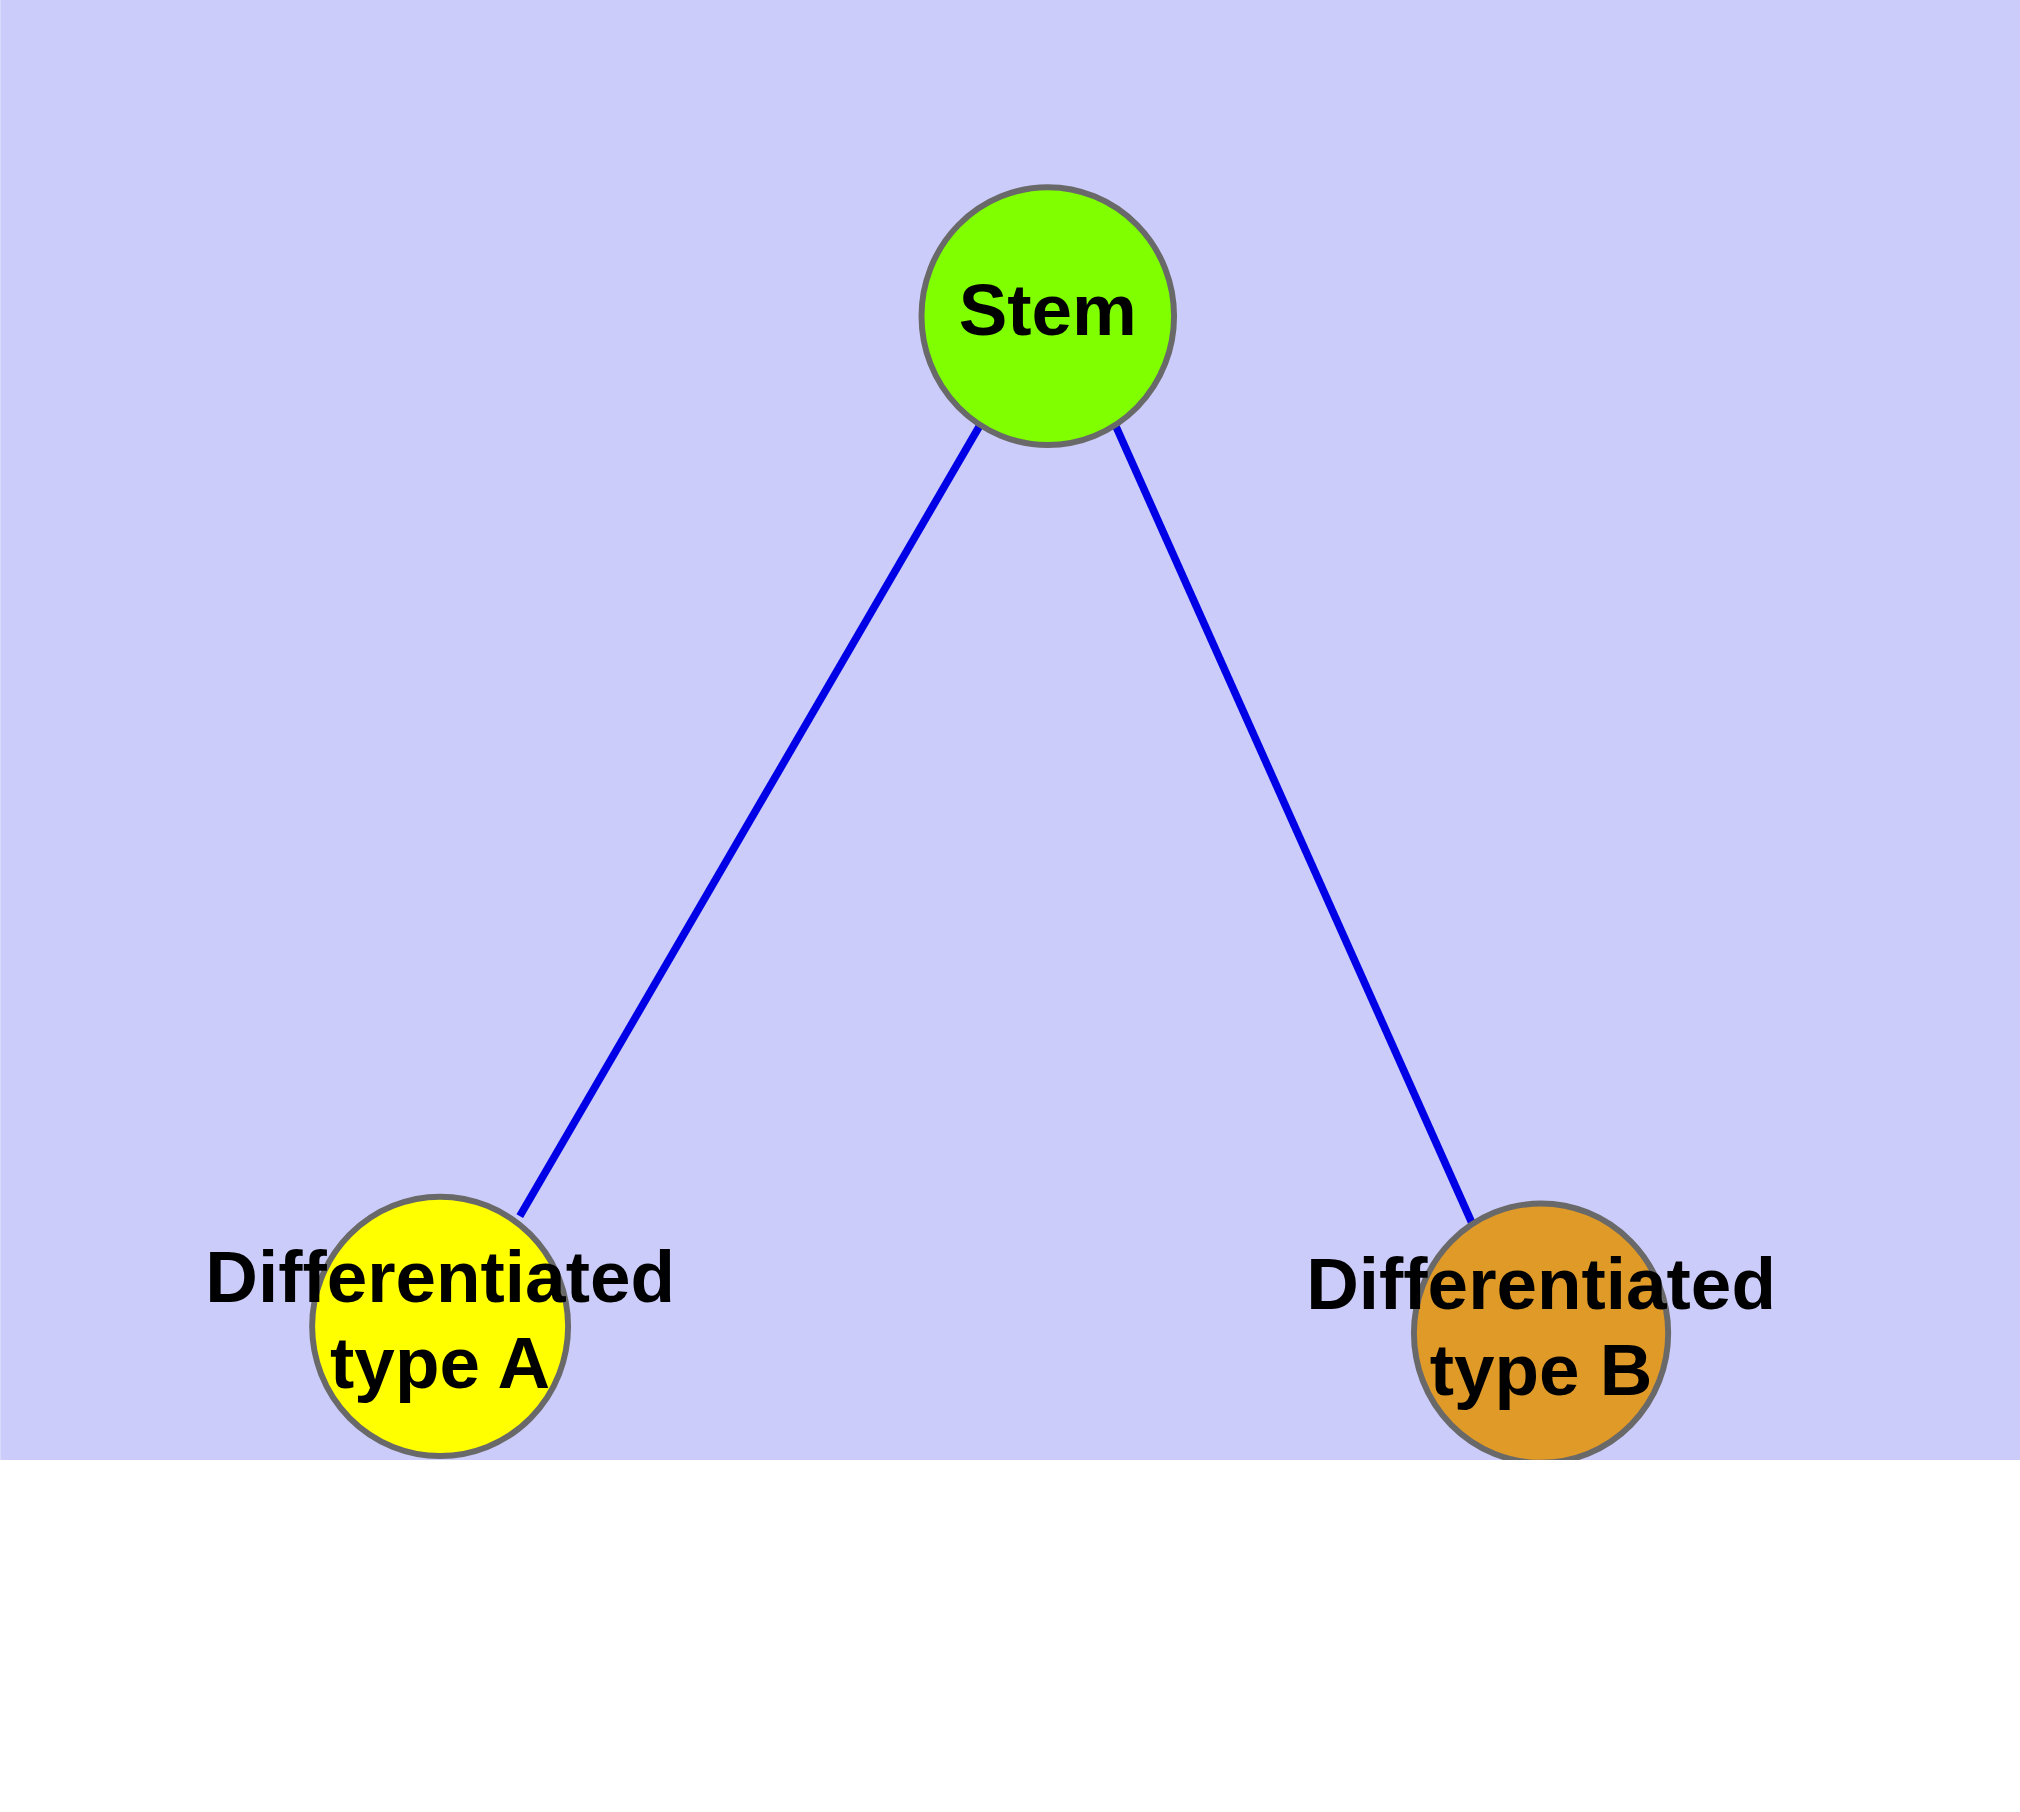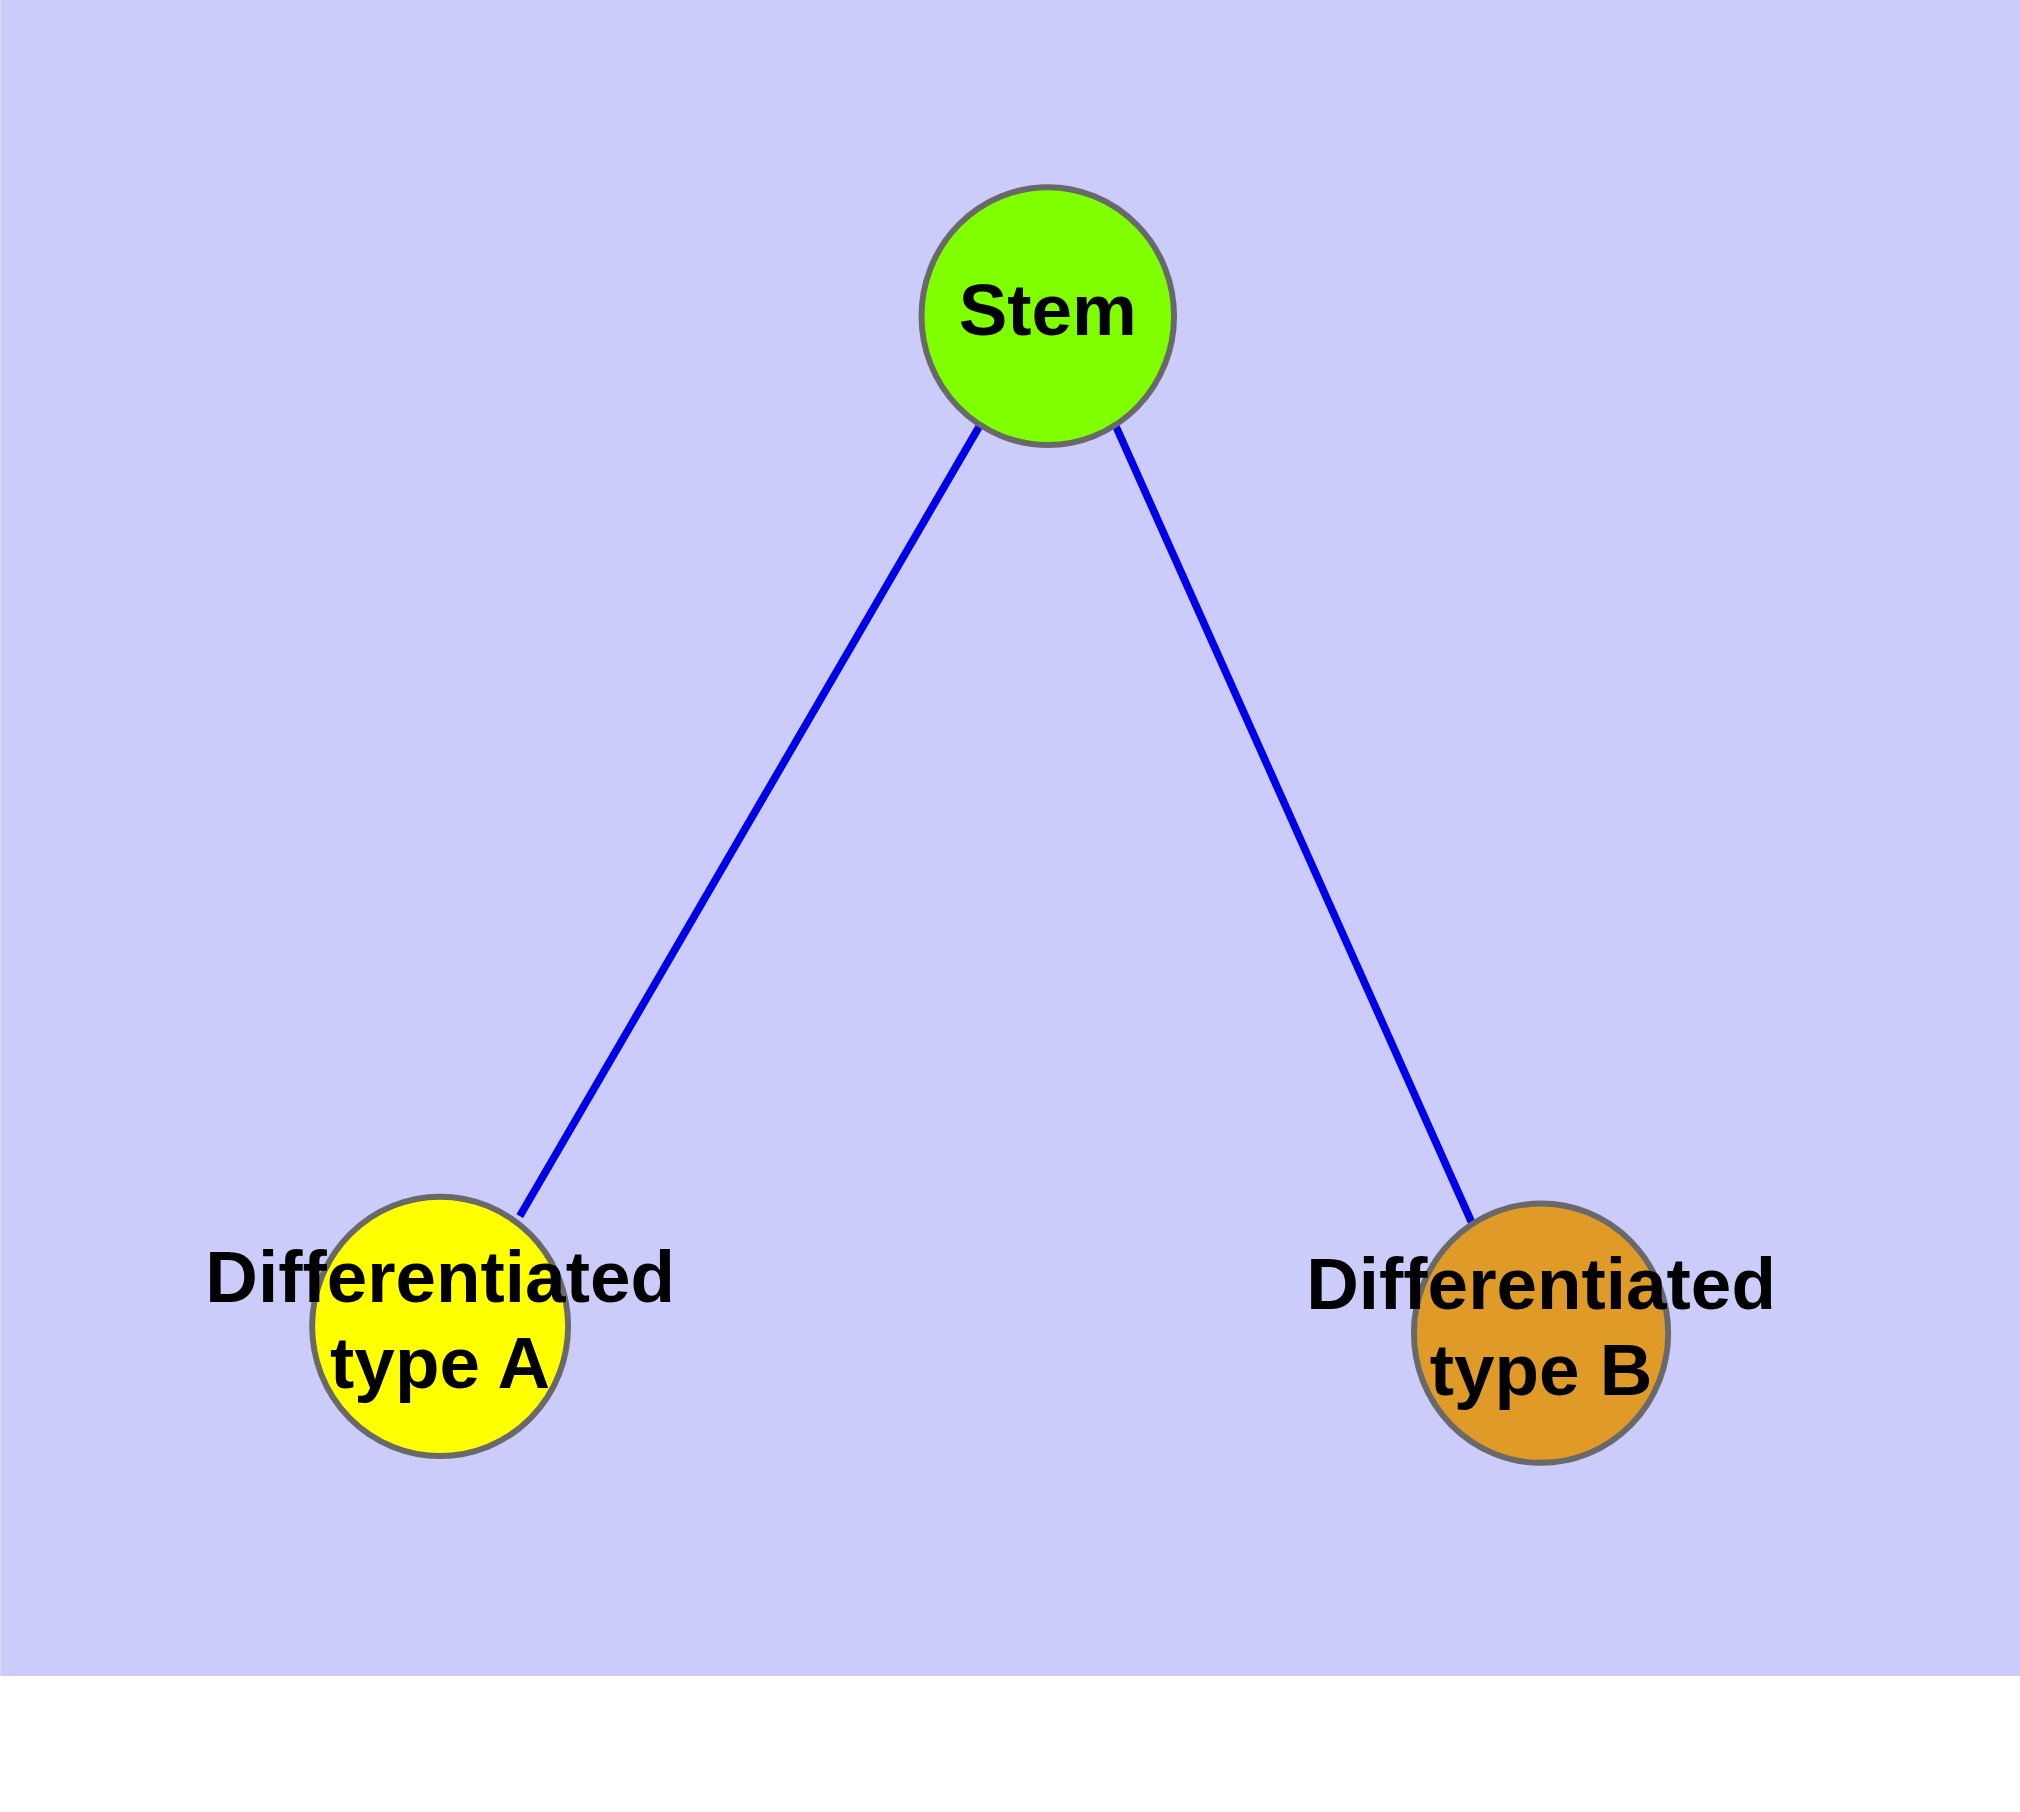--- a/index.html
+++ b/index.html
@@ -3,21 +3,21 @@
 <meta charset="utf-8">
 <style>
   html, body {
     margin: 0;
     padding: 0;
     background: #ffffff;
   }
   #canvas {
     position: relative;
     width: 2021px;
-    height: 1676px;
+    height: 1460px;
     overflow: hidden;
     font-family: "Liberation Sans", sans-serif;
   }
   #graph-svg {
     position: absolute;
     top: 0;
     left: 0;
     width: 2021px;
     height: 1812px;
     display: block;

